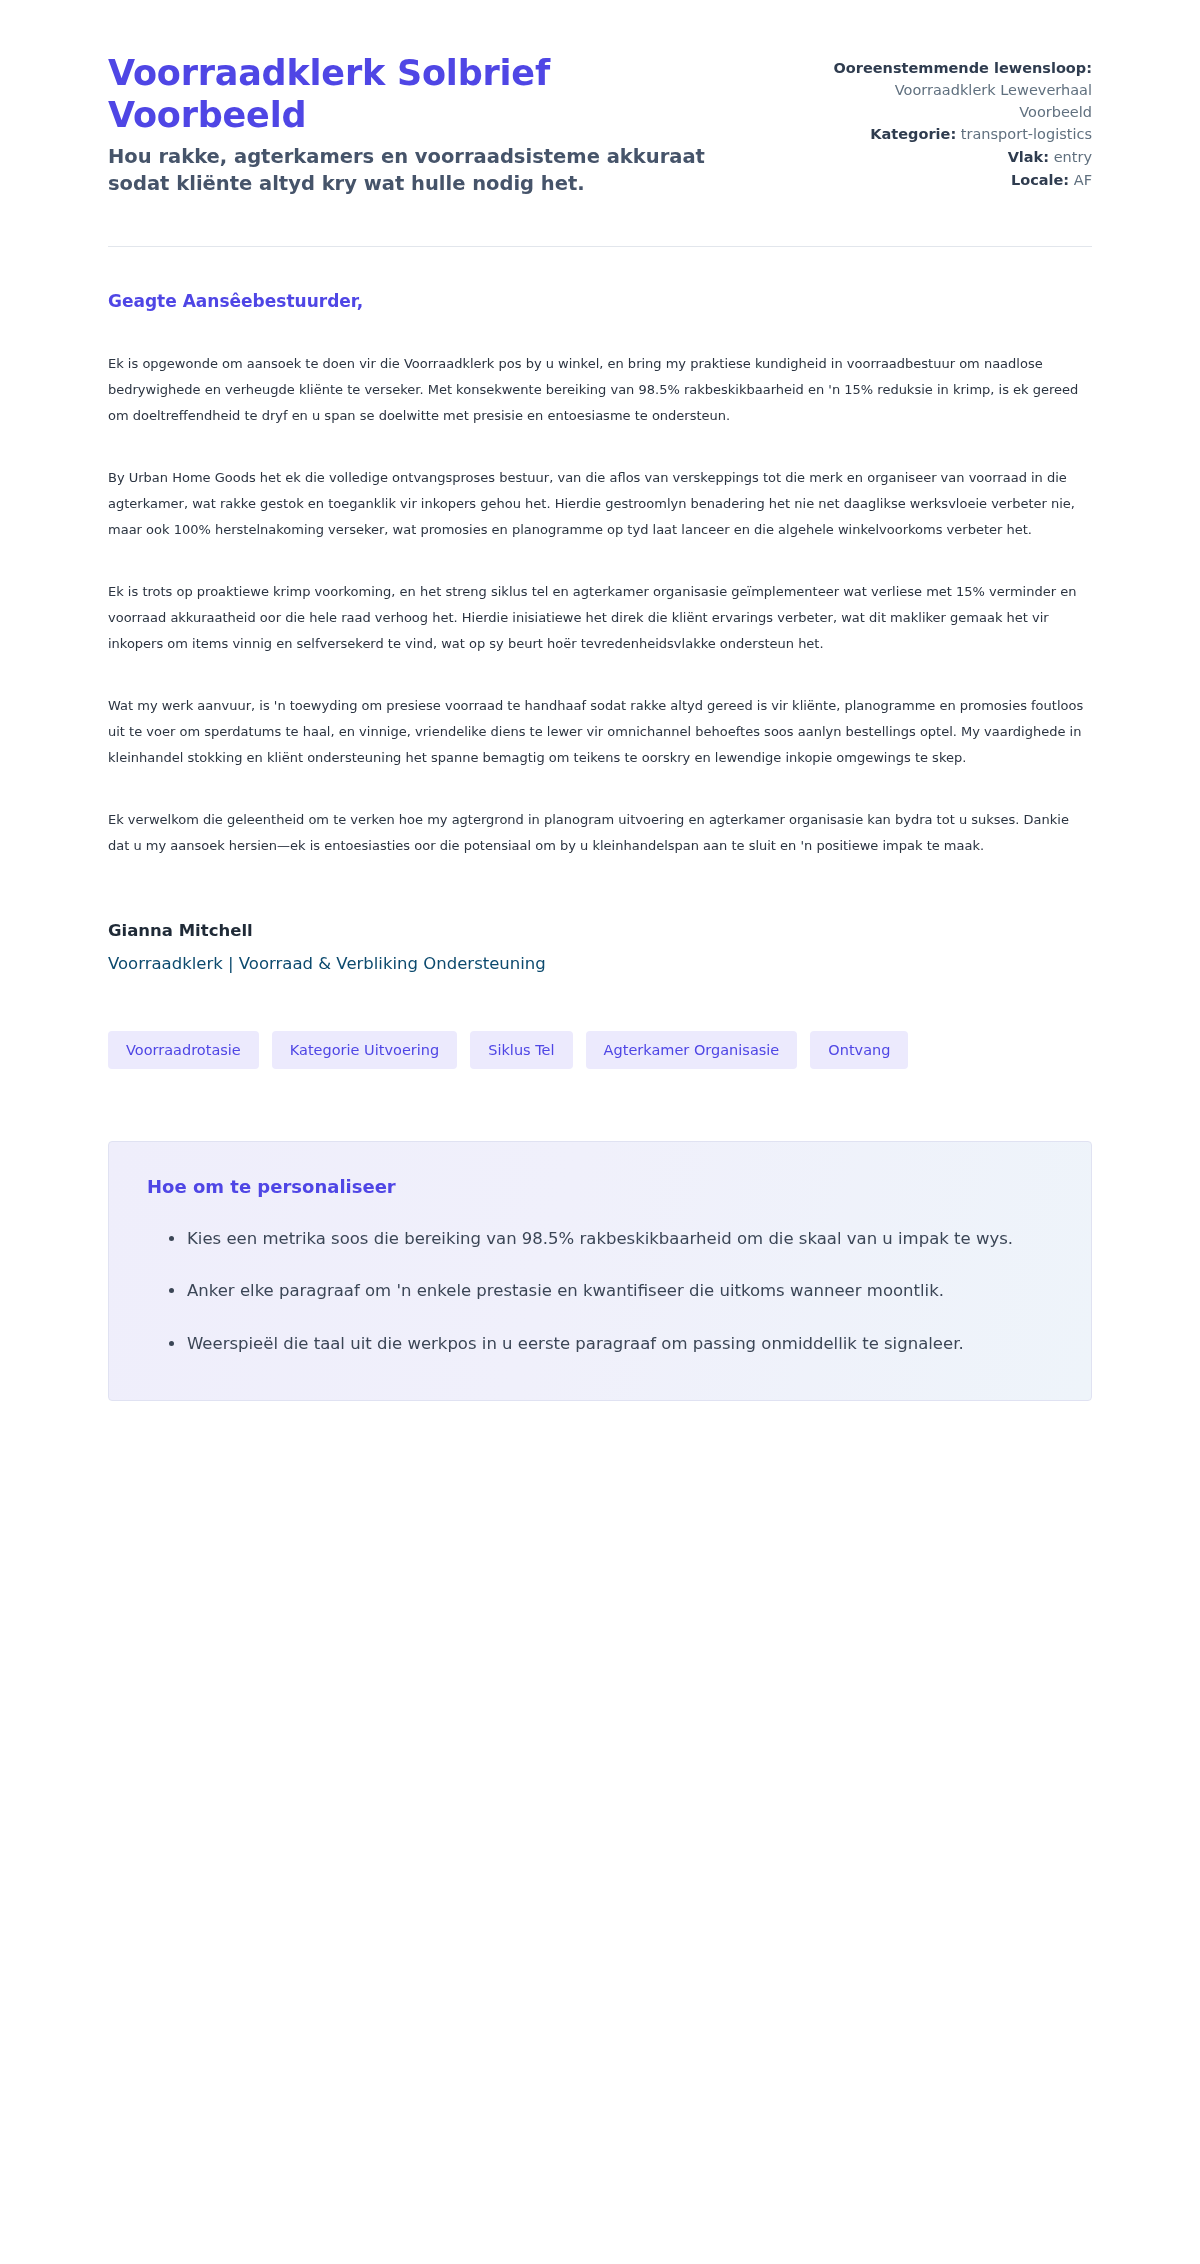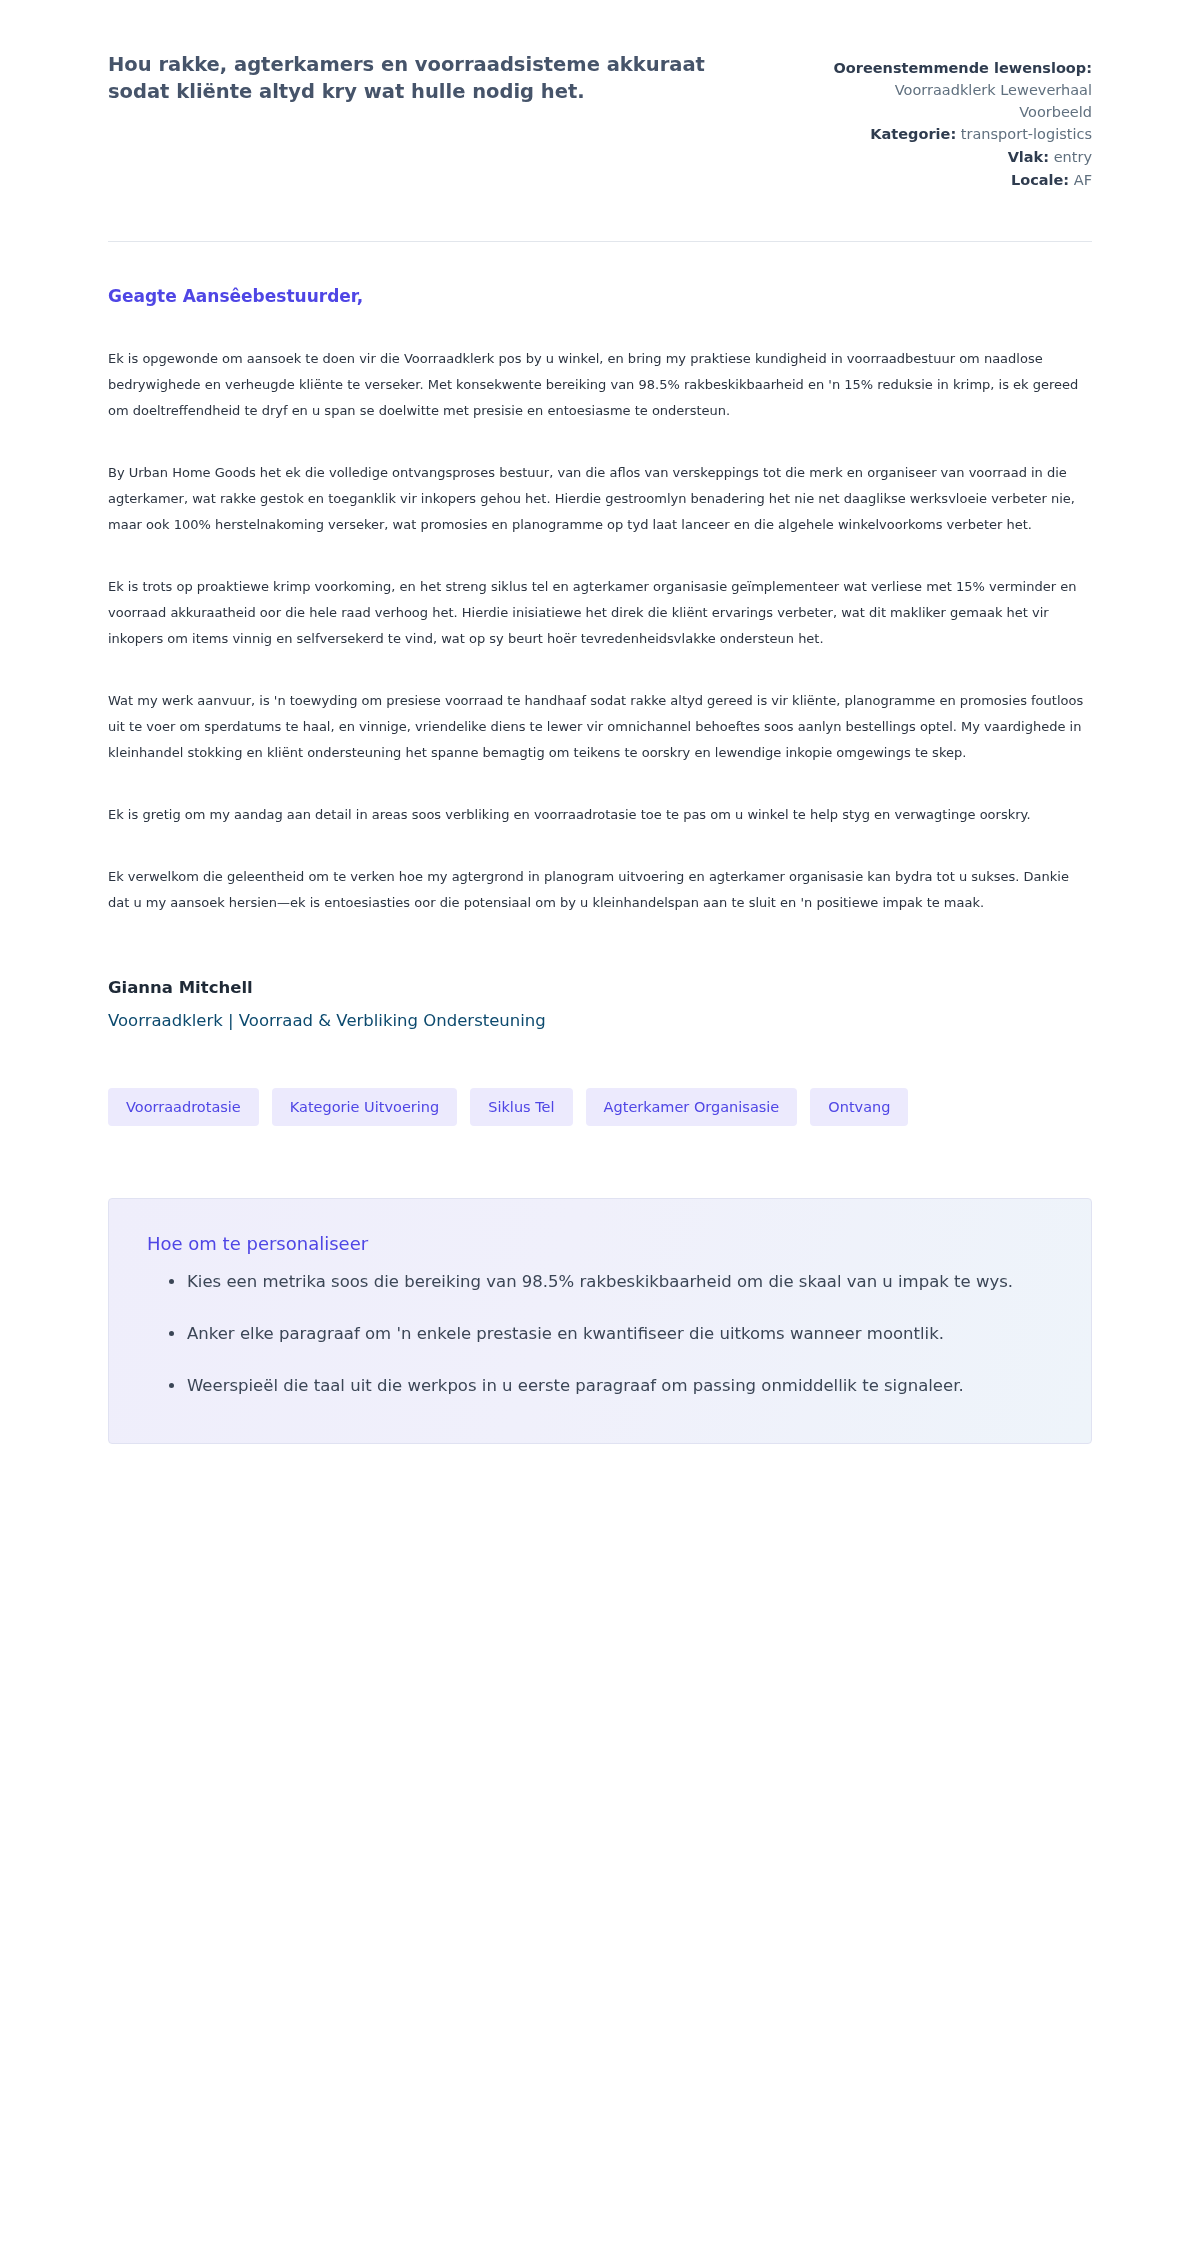--- a/index.html
+++ b/index.html
@@ -118,23 +118,23 @@
   
   .callout {
     margin-top: 72px;
     background: linear-gradient(105deg, #efeefb 0%, #f0f0fb 45%, #eef4fa 100%);
     border: 1px solid #e0e2f2;
     border-radius: 4px;
     padding: 34px 38px 40px 38px;
   }
   .callout-title {
     font-size: 18px;
-    font-weight: 400;
-    color: #4f46e5;
-    margin: 0 0 12px 0;
+    font-weight: 700;
+    color: #4f46e5;
+    margin: 0 0 26px 0;
   }
   .callout-list {
     margin: 0;
     padding: 0 0 0 22px;
     list-style: none;
   }
   .callout-list li {
     position: relative;
     font-size: 16.5px;
     line-height: 1.95;
@@ -155,20 +155,21 @@
   }
 </style>
 </head>
 <body>
 
 <div class="page">
 
   <div class="header">
 
     <div class="header-left">
+      <h1 class="doc-title">Voorraadklerk Solbrief Voorbeeld</h1>
       <p class="doc-subtitle">Hou rakke, agterkamers en voorraadsisteme akkuraat sodat kliënte altyd kry wat hulle nodig het.</p>
     </div>
 
     <div class="header-meta">
       <div class="meta-row">
         <span class="meta-key">Ooreenstemmende lewensloop:</span>
         <span class="meta-val">Voorraadklerk Leweverhaal Voorbeeld</span>
       </div>
       <div class="meta-row">
         <span class="meta-key">Kategorie:</span>
@@ -189,21 +190,20 @@
   <hr class="divider">
 
   <div class="letter">
 
     <p class="salutation">Geagte Aansêebestuurder,</p>
 
     <p class="body-para">Ek is opgewonde om aansoek te doen vir die Voorraadklerk pos by u winkel, en bring my praktiese kundigheid in voorraadbestuur om naadlose bedrywighede en verheugde kliënte te verseker. Met konsekwente bereiking van 98.5% rakbeskikbaarheid en 'n 15% reduksie in krimp, is ek gereed om doeltreffendheid te dryf en u span se doelwitte met presisie en entoesiasme te ondersteun.</p>
     <p class="body-para">By Urban Home Goods het ek die volledige ontvangsproses bestuur, van die aflos van verskeppings tot die merk en organiseer van voorraad in die agterkamer, wat rakke gestok en toeganklik vir inkopers gehou het. Hierdie gestroomlyn benadering het nie net daaglikse werksvloeie verbeter nie, maar ook 100% herstelnakoming verseker, wat promosies en planogramme op tyd laat lanceer en die algehele winkelvoorkoms verbeter het.</p>
     <p class="body-para">Ek is trots op proaktiewe krimp voorkoming, en het streng siklus tel en agterkamer organisasie geïmplementeer wat verliese met 15% verminder en voorraad akkuraatheid oor die hele raad verhoog het. Hierdie inisiatiewe het direk die kliënt ervarings verbeter, wat dit makliker gemaak het vir inkopers om items vinnig en selfversekerd te vind, wat op sy beurt hoër tevredenheidsvlakke ondersteun het.</p>
     <p class="body-para">Wat my werk aanvuur, is 'n toewyding om presiese voorraad te handhaaf sodat rakke altyd gereed is vir kliënte, planogramme en promosies foutloos uit te voer om sperdatums te haal, en vinnige, vriendelike diens te lewer vir omnichannel behoeftes soos aanlyn bestellings optel. My vaardighede in kleinhandel stokking en kliënt ondersteuning het spanne bemagtig om teikens te oorskry en lewendige inkopie omgewings te skep.</p>
-    <p class="body-para">Ek is gretig om my aandag aan detail in areas soos verbliking en voorraadrotasie toe te pas om u winkel te help styg en verwagtinge oorskry.</p>
     <p class="body-para">Ek verwelkom die geleentheid om te verken hoe my agtergrond in planogram uitvoering en agterkamer organisasie kan bydra tot u sukses. Dankie dat u my aansoek hersien—ek is entoesiasties oor die potensiaal om by u kleinhandelspan aan te sluit en 'n positiewe impak te maak.</p>
 
     <div class="signature">
       <p class="sig-name">Gianna Mitchell</p>
       <p class="sig-title">Voorraadklerk | Voorraad &amp; Verbliking Ondersteuning</p>
     </div>
 
   </div>
 
   <div class="tags">

